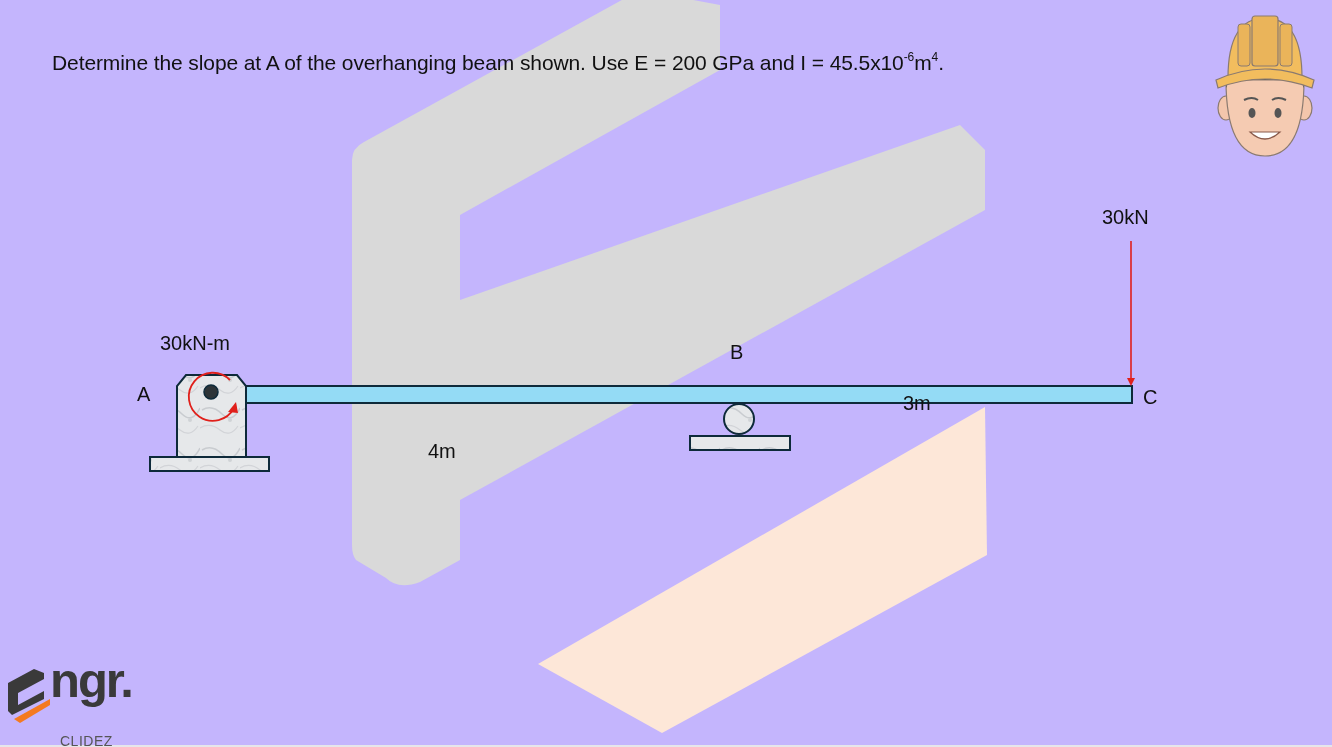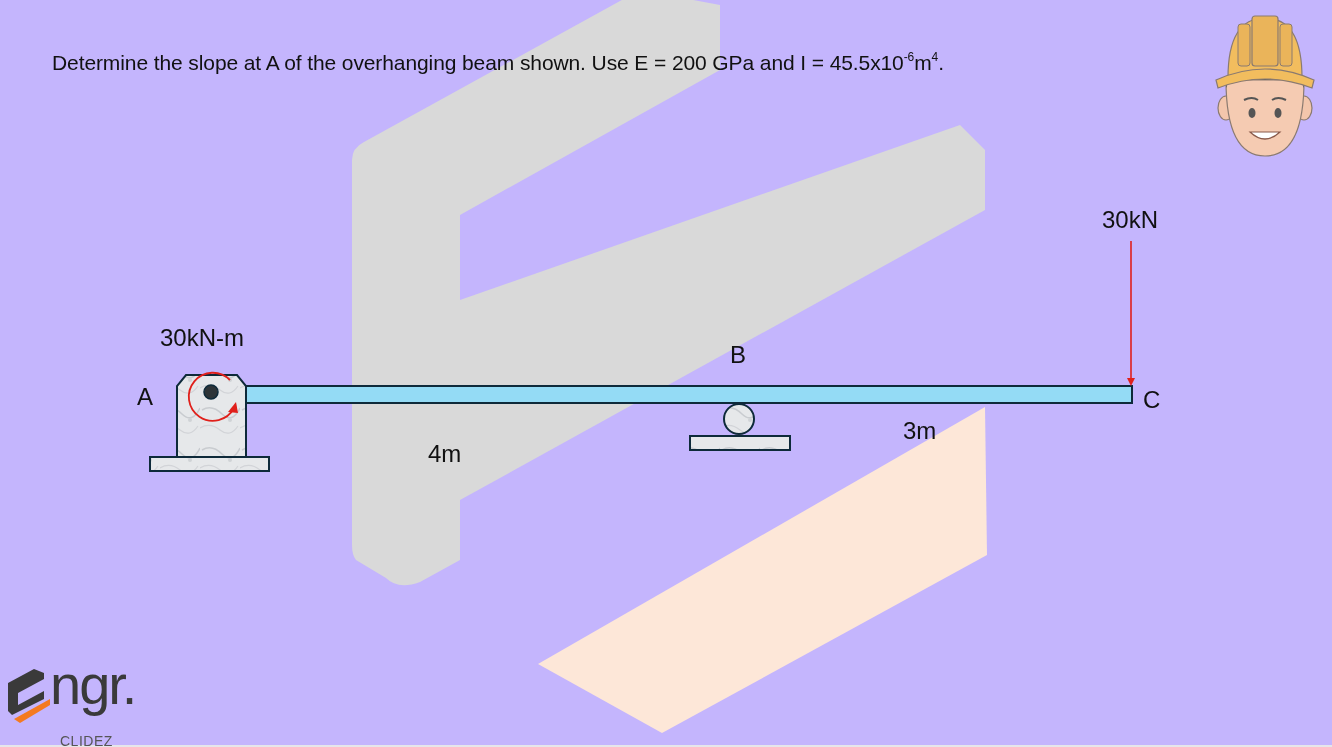--- a/index.html
+++ b/index.html
@@ -1,23 +1,23 @@
 <!DOCTYPE html>
 <html><head>
 <meta charset="utf-8">
 <style>
   html, body { margin: 0; padding: 0; background: #ffffff; }
   body { width: 1332px; height: 747px; position: relative; overflow: hidden; font-family: "Liberation Sans", "DejaVu Sans", sans-serif; color: #111; }
   .slide { position: absolute; left: 0; top: 0; width: 1330px; height: 745px; border-right: 2px solid #e6e6ea; border-bottom: 2px solid #e6e6ea; background: #c4b5fd; padding-left: 16px; }
   .abs { position: absolute; }
   .title { left: 52px; top: 51px; font-size: 21px; white-space: nowrap; letter-spacing: -0.1px; }
   .title sup { font-size: 12px; vertical-align: 9px; line-height: 0; }
-  .label { font-size: 24px; white-space: nowrap; }
+  .label { font-size: 20px; white-space: nowrap; }
   svg.full { position: absolute; left: 0; top: 0; }
-  .logo-word { left: 50px; top: 652px; font-size: 56px; font-weight: normal; color: #3a3a3a; letter-spacing: -2px; }
+  .logo-word { left: 50px; top: 652px; font-size: 49px; font-weight: bold; color: #3a3a3a; letter-spacing: -2px; }
   .logo-sub { left: 60px; top: 733px; font-size: 14px; color: #555; letter-spacing: 0.5px; }
 </style>
 </head>
 <body>
 
 <div class="slide">
 
   <svg class="full" width="1332" height="747">
     <path d="M352,160 Q352,148 364,142 L640,-10 L720,5 L720,70 L460,215 L460,560 L420,582 Q398,590 386,578 L356,560 Q352,555 352,545 Z" fill="#d9d9d9"></path>
     <path d="M460,300 L960,125 L985,150 L985,210 L460,500 Z" fill="#d9d9d9"></path>
@@ -66,26 +66,26 @@
     <path d="M236,402 L228,412 L238,413 Z" fill="#e0201b"></path>
 
     <circle cx="739" cy="419" r="15" fill="url(#marble)" stroke="#0e2a3a" stroke-width="2"></circle>
     <rect x="690" y="436" width="100" height="14" fill="url(#marble)" stroke="#0e2a3a" stroke-width="2"></rect>
 
     <line x1="1131" y1="241" x2="1131" y2="378" stroke="#e0201b" stroke-width="1.6"></line>
     <path d="M1127,378 L1135,378 L1131,386 Z" fill="#e0201b"></path>
   </svg>
 
   <div class="abs label" style="left:137px;top:383px">A</div>
-  <div class="abs label" style="left:160px;top:324px">30kN-m</div>
+  <div class="abs label" style="left:160px;top:332px">30kN-m</div>
   <div class="abs label" style="left:730px;top:341px">B</div>
   <div class="abs label" style="left:1143px;top:386px">C</div>
   <div class="abs label" style="left:1102px;top:206px">30kN</div>
   <div class="abs label" style="left:428px;top:440px">4m</div>
-  <div class="abs label" style="left:903px;top:417px">3m</div>
+  <div class="abs label" style="left:903px;top:392px">3m</div>
 
   <svg class="abs" style="left:4px;top:665px" width="48" height="58" viewBox="0 0 48 58">
     <path d="M4,18 L30,4 L40,8 L40,14 L14,28 L14,40 L40,26 L40,34 L8,50 L4,46 Z" fill="#3a3a3a"></path>
     <path d="M10,54 L46,34 L46,40 L16,58 Z" fill="#f47a20"></path>
   </svg>
   <div class="abs logo-word">ngr.</div>
   <div class="abs logo-sub">CLIDEZ</div>
 
 </div>
 

